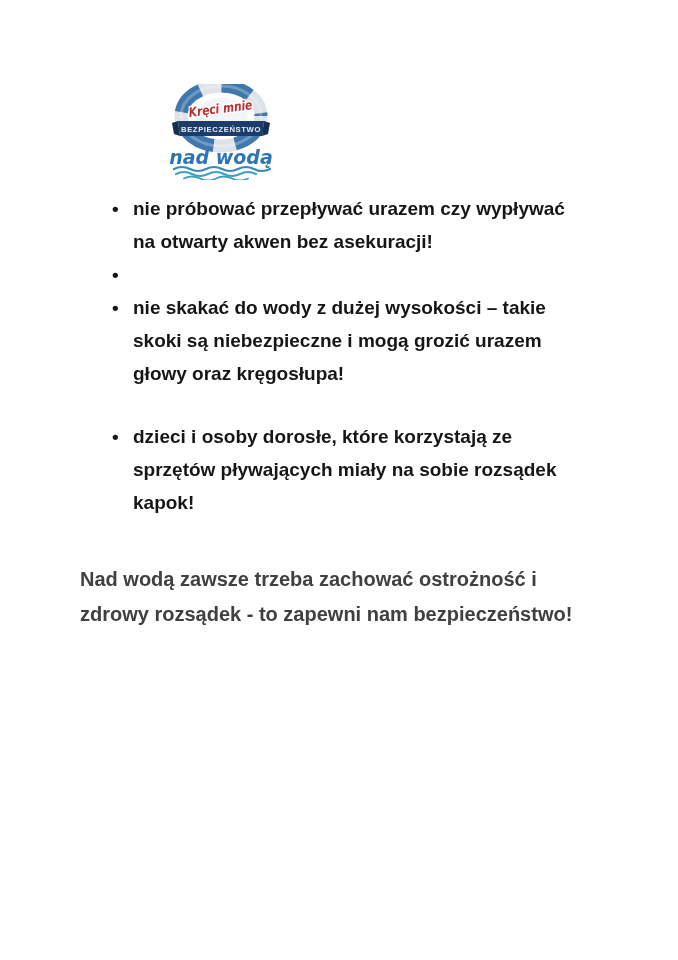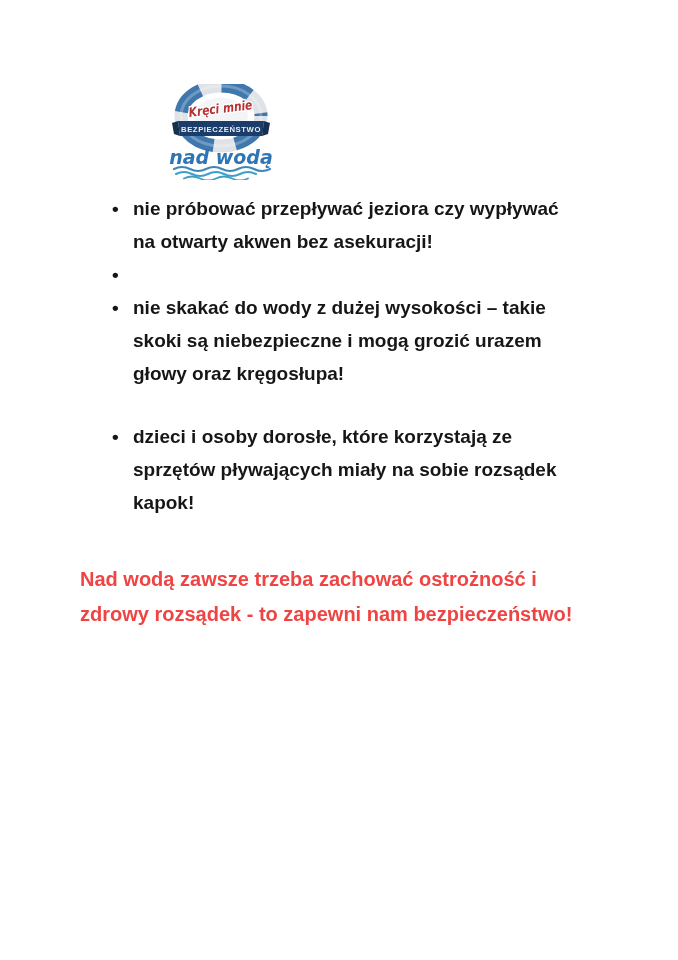--- a/index.html
+++ b/index.html
@@ -100,37 +100,37 @@
 
       <path d="M12,85 q8,-4 16,0 t16,0 t16,0 t16,0 t16,0 t16,0" fill="none" stroke="#3d86bd" stroke-width="2.2" stroke-linecap="round"></path>
       <path d="M14,90 q8,-4 16,0 t16,0 t16,0 t16,0 t16,0" fill="none" stroke="#3e9fc6" stroke-width="2" stroke-linecap="round"></path>
       <path d="M22,94.5 q8,-4 16,0 t16,0 t16,0 t16,0" fill="none" stroke="#3e9fc6" stroke-width="1.8" stroke-linecap="round"></path>
     </svg>
   </div>
 
   <div class="bullets">
     <div class="bullet-item">
       <span class="marker">•</span>
-      <span class="content">nie próbować przepływać jeziora czy wypływać
+      <span class="content">nie próbować przepływać urazem czy wypływać
 na otwarty akwen bez asekuracji!</span>
     </div>
     <div class="bullet-item">
       <span class="marker">•</span>
       <span class="content"></span>
     </div>
     <div class="bullet-item">
       <span class="marker">•</span>
       <span class="content">nie skakać do wody z dużej wysokości – takie
 skoki są niebezpieczne i mogą grozić urazem
 głowy oraz kręgosłupa!</span>
     </div>
     <div class="bullet-item spaced">
       <span class="marker">•</span>
       <span class="content">dzieci i osoby dorosłe, które korzystają ze
 sprzętów pływających miały na sobie rozsądek
 kapok!</span>
     </div>
   </div>
 
-  <div class="footer-warning" style="color:#ef4444">Nad wodą zawsze trzeba zachować ostrożność i
+  <div class="footer-warning" style="color:#404040">Nad wodą zawsze trzeba zachować ostrożność i
 zdrowy rozsądek - to zapewni nam bezpieczeństwo!</div>
 
 </div>
 
 </body></html>

